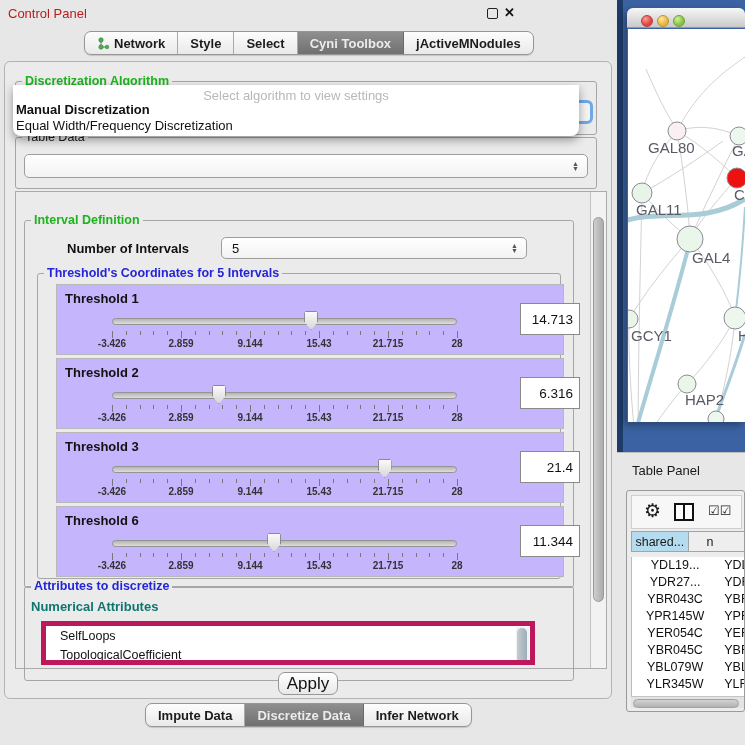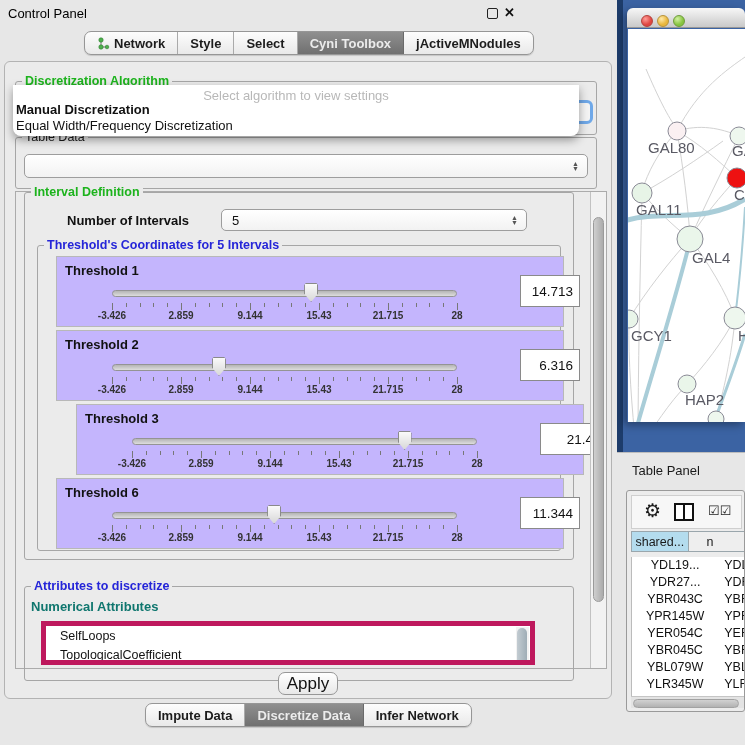--- a/index.html
+++ b/index.html
@@ -3,21 +3,21 @@
 <meta charset="utf-8">
 <style>
   * { margin:0; padding:0; box-sizing:border-box; }
   html,body { width:745px; height:745px; }
   body { font-family:"Liberation Sans", sans-serif; background:#e7e7e7; position:relative; overflow:hidden; }
   #root { position:absolute; inset:0; }
 
   
   #left-panel { position:absolute; left:0; top:0; width:617px; height:745px; background:#e7e7e7; }
   .titlebar { position:absolute; left:0; top:0; width:617px; height:26px; background:#e7e7e7; }
-  .titlebar .title { position:absolute; left:8px; top:6px; font-size:13px; color:#000000; }
+  .titlebar .title { position:absolute; left:8px; top:6px; font-size:13px; color:#b91c1c; }
   .float-btn { position:absolute; left:487px; top:8px; width:11px; height:11px; border:1.5px solid #222; border-radius:2px; background:transparent; }
   .close-btn { position:absolute; left:504px; top:5px; font-size:13px; font-weight:bold; color:#111; }
 
   
   .segbar { position:absolute; display:flex; height:24px; border:1px solid #969696; border-radius:7px; overflow:hidden; background:linear-gradient(#fdfdfd,#e9e9e9); box-shadow:0 1px 1px rgba(0,0,0,0.15); }
   .seg { display:flex; align-items:center; justify-content:center; gap:4px; padding:0 12px; font-size:13px; font-weight:600; color:#1c1c1c; border-right:1px solid #aaaaaa; white-space:nowrap; cursor:default; }
   .seg:last-child { border-right:none; }
   .seg.selected { background:linear-gradient(#8f8f8f,#707070); color:#ececec; border-right-color:#6a6a6a; }
   #top-tabs { left:84px; top:31px; }
   #bottom-tabs { left:145px; top:703px; }
@@ -159,21 +159,21 @@
         <div class="combo" style="left:8px; top:16px; width:564px; height:24px;">
           <span class="spinner">
               <span>▲</span>
               <span>▼</span>
             </span>
         </div>
       </div>
 
       <div class="scrollpane">
 
-        <div class="group" style="left:8px; top:0; width:550px; height:368px;">
+        <div class="group" style="left:8px; top:28px; width:550px; height:368px;">
           <span class="group-title t-green">Interval Definition</span>
 
           <span style="position:absolute; left:42px; top:20px; font-size:13px; font-weight:bold; color:#111;">Number of Intervals</span>
           <div class="combo" style="left:196px; top:16px; width:306px; height:22px;">
             <span>5</span>
             <span class="spinner">
                 <span>▲</span>
                 <span>▼</span>
               </span>
           </div>
@@ -264,21 +264,21 @@
                     <span class="axis-label" style="left: 69px;">2.859</span>
                     <span class="axis-label" style="left: 138px;">9.144</span>
                     <span class="axis-label" style="left: 207px;">15.43</span>
                     <span class="axis-label" style="left: 276px;">21.715</span>
                     <span class="axis-label" style="left: 345px;">28</span>
                   </div>
               </div>
               <div class="valbox">6.316</div>
             </div>
 
-            <div class="threshold-row" style="top:158px;margin-left:20px;">
+            <div class="threshold-row" style="top:158px;">
               <span class="tlabel">Threshold 3</span>
               <div class="slider">
                 <div class="track"></div>
                 <div class="thumbp" style="left: 265.544px;"></div>
                 <div class="ticks">
                     <div class="tick" style="left: 0px; height: 7px;"></div>
                     <div class="tick" style="left: 13.8px; height: 4px;"></div>
                     <div class="tick" style="left: 27.6px; height: 4px;"></div>
                     <div class="tick" style="left: 41.4px; height: 4px;"></div>
                     <div class="tick" style="left: 55.2px; height: 4px;"></div>

